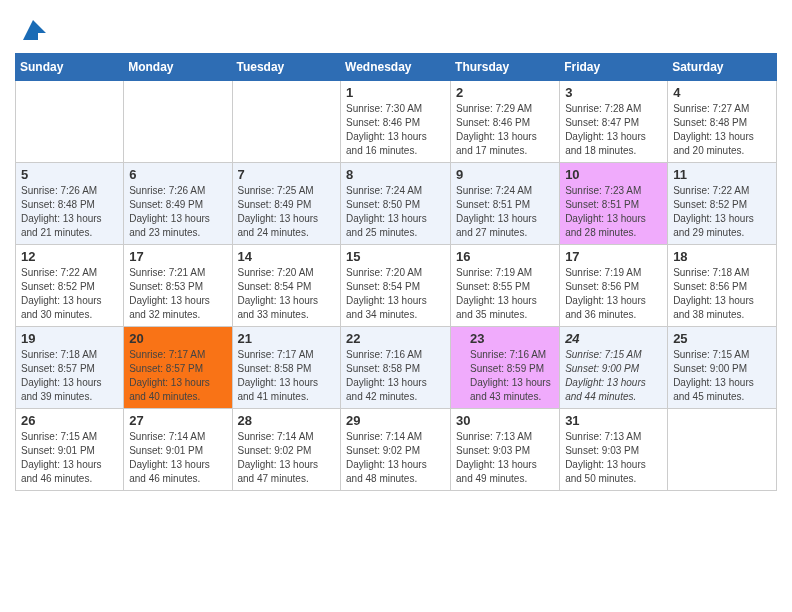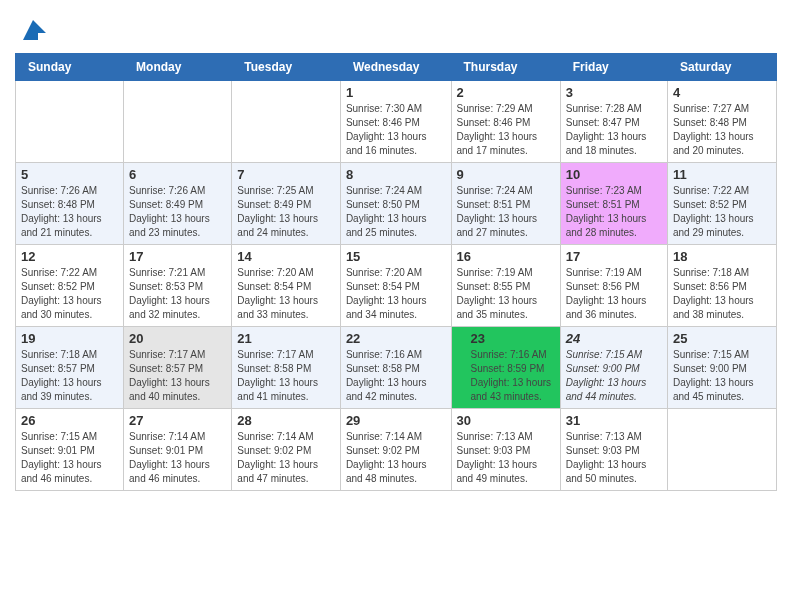--- a/index.html
+++ b/index.html
@@ -34,21 +34,21 @@
       font-weight: bold;
     }
     .calendar {
       width: 100%;
       border-collapse: collapse;
       font-size: 11px;
     }
     .calendar th {
       background-color: #2e6db4;
       color: #fff;
-      padding: 6px 12px;
+      padding: 6px 4px;
       text-align: left;
       font-size: 12px;
       font-weight: bold;
       border: 1px solid #2e6db4;
     }
     .calendar td {
       border: 1px solid #ccc;
       vertical-align: top;
       padding: 4px 5px;
       width: 113px;
@@ -189,33 +189,33 @@
         <td>
           <span class="day-number">18</span>
           <div class="day-info">Sunrise: 7:18 AM<br>Sunset: 8:56 PM<br>Daylight: 13 hours and 38 minutes.</div>
         </td>
       </tr>
       <tr>
         <td style="background-color: rgb(238, 243, 251); margin-left: 24px;">
           <span class="day-number">19</span>
           <div class="day-info">Sunrise: 7:18 AM<br>Sunset: 8:57 PM<br>Daylight: 13 hours and 39 minutes.</div>
         </td>
-        <td style="background-color: #e5e5e5;">
+        <td style="background-color: #f97316;">
           <span class="day-number">20</span>
           <div class="day-info">Sunrise: 7:17 AM<br>Sunset: 8:57 PM<br>Daylight: 13 hours and 40 minutes.</div>
         </td>
         <td style="background-color: rgb(238, 243, 251);">
           <span class="day-number">21</span>
           <div class="day-info">Sunrise: 7:17 AM<br>Sunset: 8:58 PM<br>Daylight: 13 hours and 41 minutes.</div>
         </td>
         <td style="background-color: rgb(238, 243, 251);">
           <span class="day-number">22</span>
           <div class="day-info">Sunrise: 7:16 AM<br>Sunset: 8:58 PM<br>Daylight: 13 hours and 42 minutes.</div>
         </td>
-        <td style="background-color: #22c55e; padding-left: 19px;">
+        <td style="background-color: #f0abfc; padding-left: 19px;">
           <span class="day-number">23</span>
           <div class="day-info">Sunrise: 7:16 AM<br>Sunset: 8:59 PM<br>Daylight: 13 hours and 43 minutes.</div>
         </td>
         <td style="background-color: rgb(238, 243, 251); font-style: italic;">
           <span class="day-number">24</span>
           <div class="day-info">Sunrise: 7:15 AM<br>Sunset: 9:00 PM<br>Daylight: 13 hours and 44 minutes.</div>
         </td>
         <td style="background-color: rgb(238, 243, 251);">
           <span class="day-number">25</span>
           <div class="day-info">Sunrise: 7:15 AM<br>Sunset: 9:00 PM<br>Daylight: 13 hours and 45 minutes.</div>

